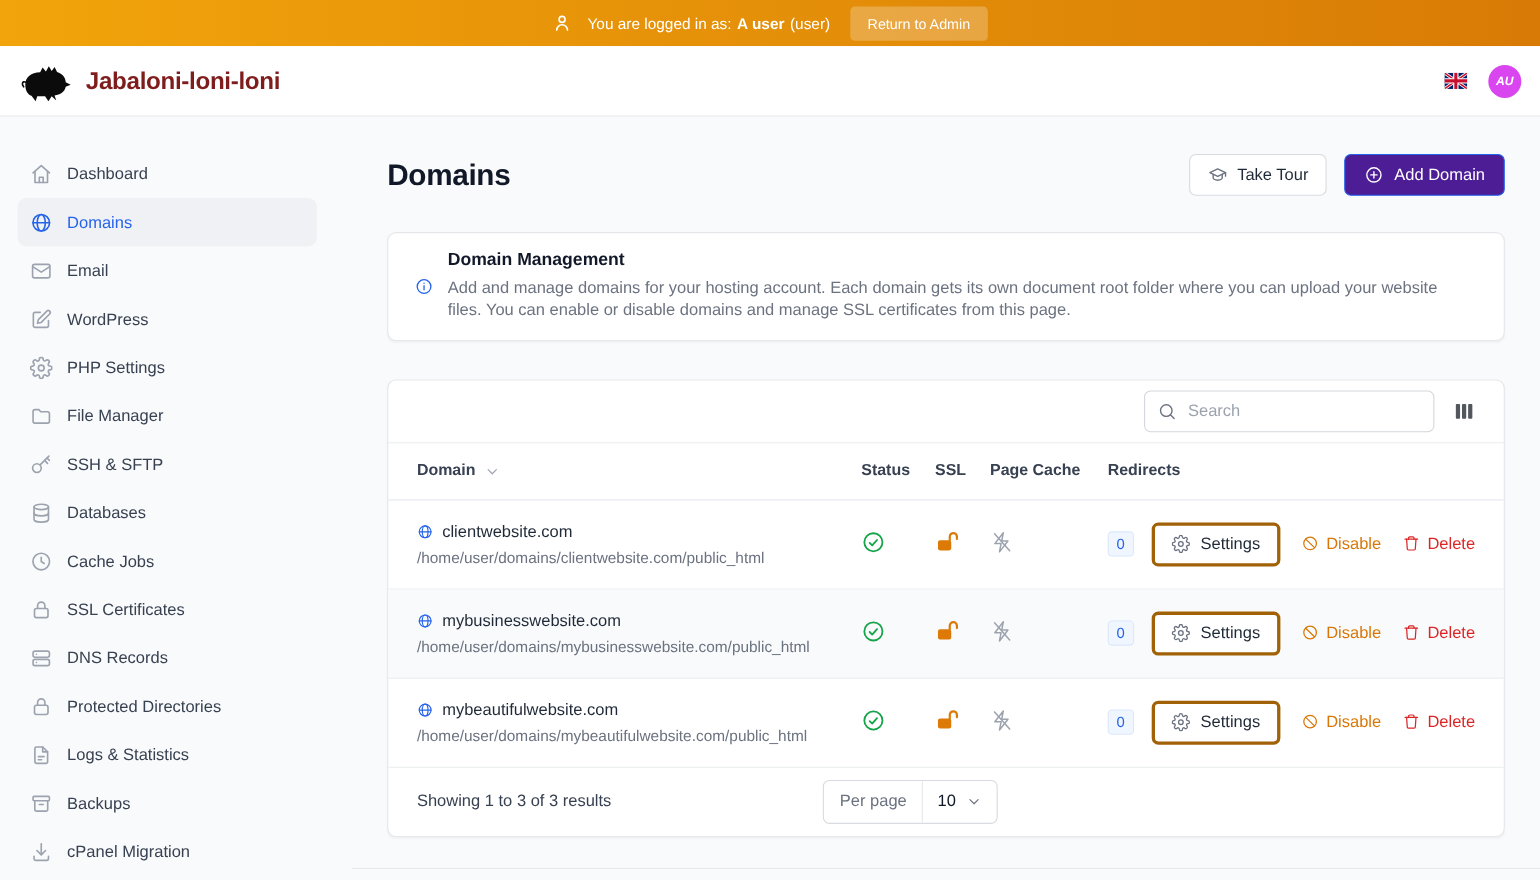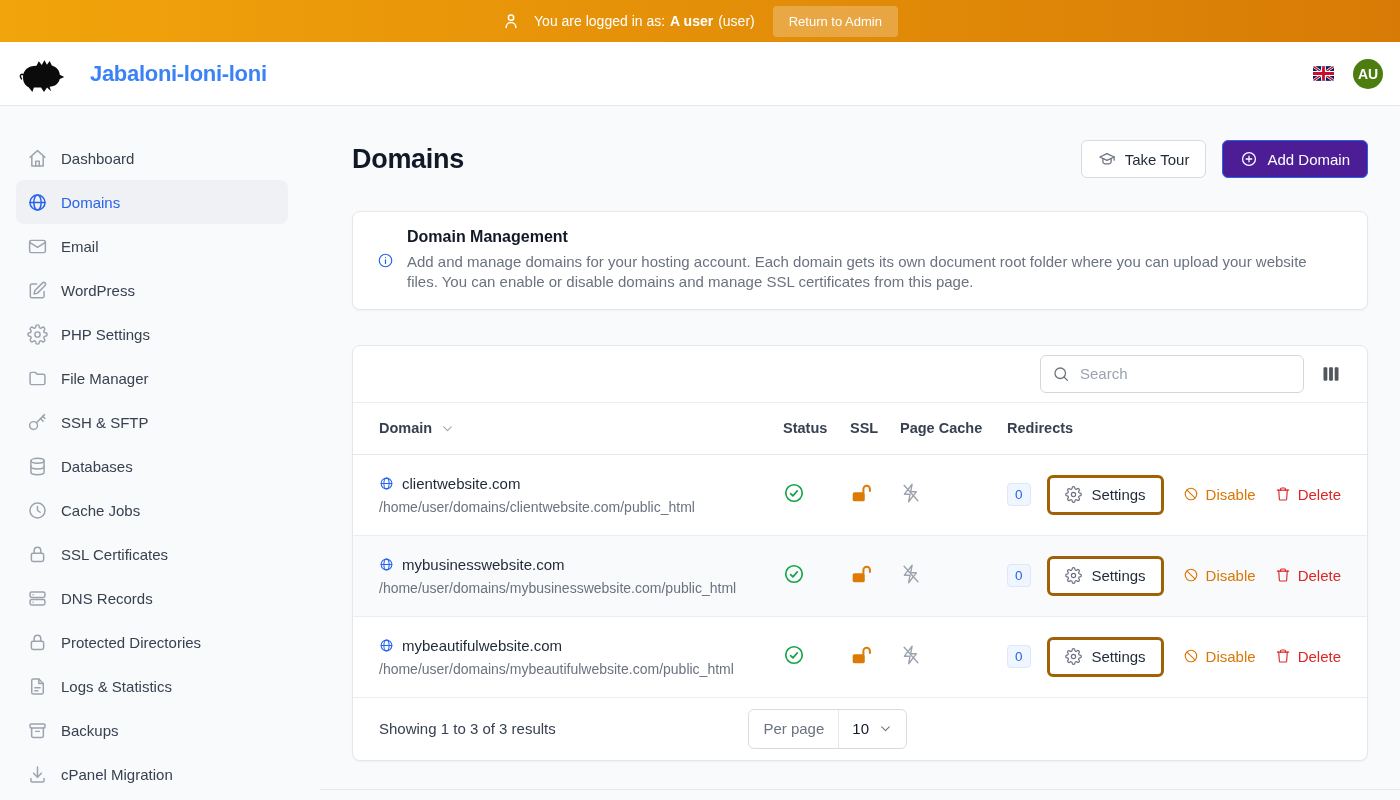--- a/index.html
+++ b/index.html
@@ -14,26 +14,26 @@
   .banner .icn-person { width:18px; height:18px; display:inline-flex; margin-right:2px; }
   .return-btn { background:rgba(255,255,255,0.24); color:#fff; border:none; border-radius:4px;
     padding:8px 16px; font-size:13px; margin-left:6px; cursor:pointer; font-family:inherit; }
 
   
   .header { height:64px; background:#fff; border-bottom:1px solid #E7E8EA;
     display:flex; align-items:center; justify-content:space-between; padding:0 17px; }
   .brand { display:flex; align-items:center; gap:13px; }
   .brand-logo { width:48px; height:40px; color:#0B0B0B; display:inline-flex; }
   .brand-logo svg { width:100%; height:100%; }
-  .brand-name { font-size:22px; font-weight:800; letter-spacing:-0.3px; color:#3b82f6;margin-left:12px; }
+  .brand-name { font-size:22px; font-weight:800; letter-spacing:-0.3px; color:#7f1d1d; }
   .header-right { display:flex; align-items:center; gap:19px; }
   .flag { width:21px; height:15px; border-radius:2px; overflow:hidden; display:inline-flex; cursor:pointer; }
   .flag svg { width:100%; height:100%; }
-  .avatar { width:30px; height:30px; border-radius:50%; background:#4d7c0f; color:#fff;
-    font-size:14px; font-weight:700; display:flex; align-items:center; justify-content:center; cursor:pointer; }
+  .avatar { width:30px; height:30px; border-radius:50%; background:#d946ef; color:#fff;
+    font-size:11px; font-weight:700; display:flex; align-items:center; justify-content:center; cursor:pointer;font-style:italic; }
 
   
   .layout { display:flex; height:694px; }
   .sidebar { width:320px; flex-shrink:0; padding-top:30px; }
   .side-item { height:44px; display:flex; align-items:center; gap:13px;
     margin:0 32px 0 16px; padding:0 10px 0 11px; border-radius:8px;
     font-size:15px; color:#374151; cursor:pointer; }
   .side-item .icn { width:21px; height:21px; color:#9CA3AF; display:inline-flex; flex-shrink:0; }
   .side-item.active { background:#F0F1F4; color:#2563EB; font-weight:500; }
   .side-item.active .icn { color:#2563EB; }

